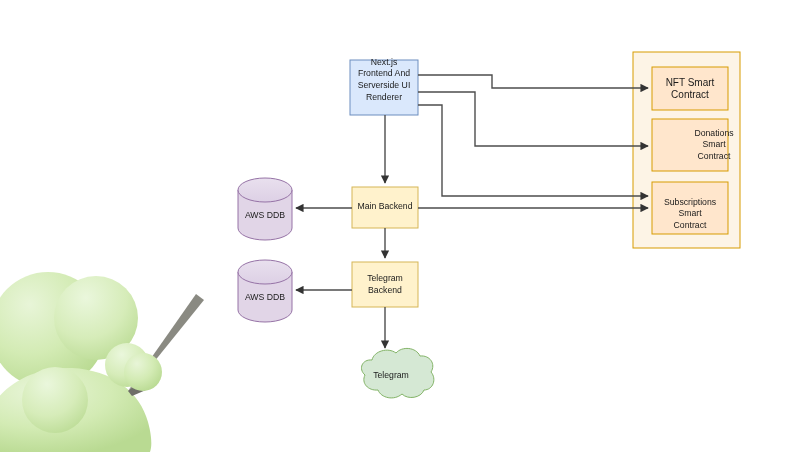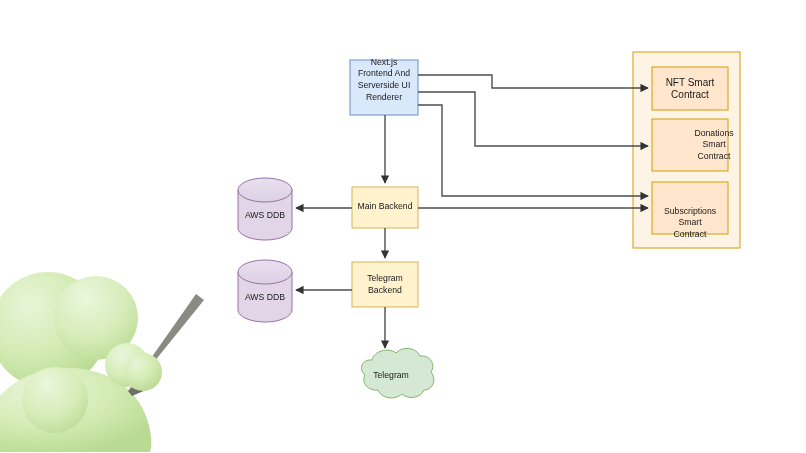--- a/index.html
+++ b/index.html
@@ -33,21 +33,21 @@
     white-space:pre-line;
   }
   .lbl-nextjs{left:350px;top:60px;width:68px;height:40px;font-size:8.7px;line-height:11.6px;}
   .lbl-mainbackend{left:352px;top:187px;width:66px;height:38px;font-size:8.7px;line-height:11px;border-radius:8px;}
   .lbl-tgbackend{left:352px;top:262px;width:66px;height:45px;font-size:8.7px;line-height:11.6px;}
   .lbl-ddb1{left:238px;top:190px;width:54px;height:50px;font-size:8.7px;}
   .lbl-ddb2{left:238px;top:272px;width:54px;height:50px;font-size:8.7px;}
   .lbl-telegram{left:352px;top:352px;width:78px;height:46px;font-size:8.7px;}
   .lbl-nft{left:652px;top:67px;width:76px;height:43px;font-size:10px;line-height:11.6px;}
   .lbl-don{left:652px;top:119px;width:76px;height:52px;font-size:8.7px;line-height:11.6px;margin-left:24px;}
-  .lbl-sub{left:652px;top:197px;width:76px;height:52px;font-size:8.7px;line-height:11.6px;}
+  .lbl-sub{left:652px;top:188px;width:76px;height:52px;font-size:8.7px;line-height:11.6px;}
 </style>
 </head>
 <body>
 
 <div id="stage">
 
 
   <svg id="svg-layer" viewBox="0 0 806 453" xmlns="http://www.w3.org/2000/svg">
     <defs>
       <marker id="arrow" viewBox="0 0 10 10" refX="9" refY="5" markerWidth="6" markerHeight="6" orient="auto-start-reverse">

